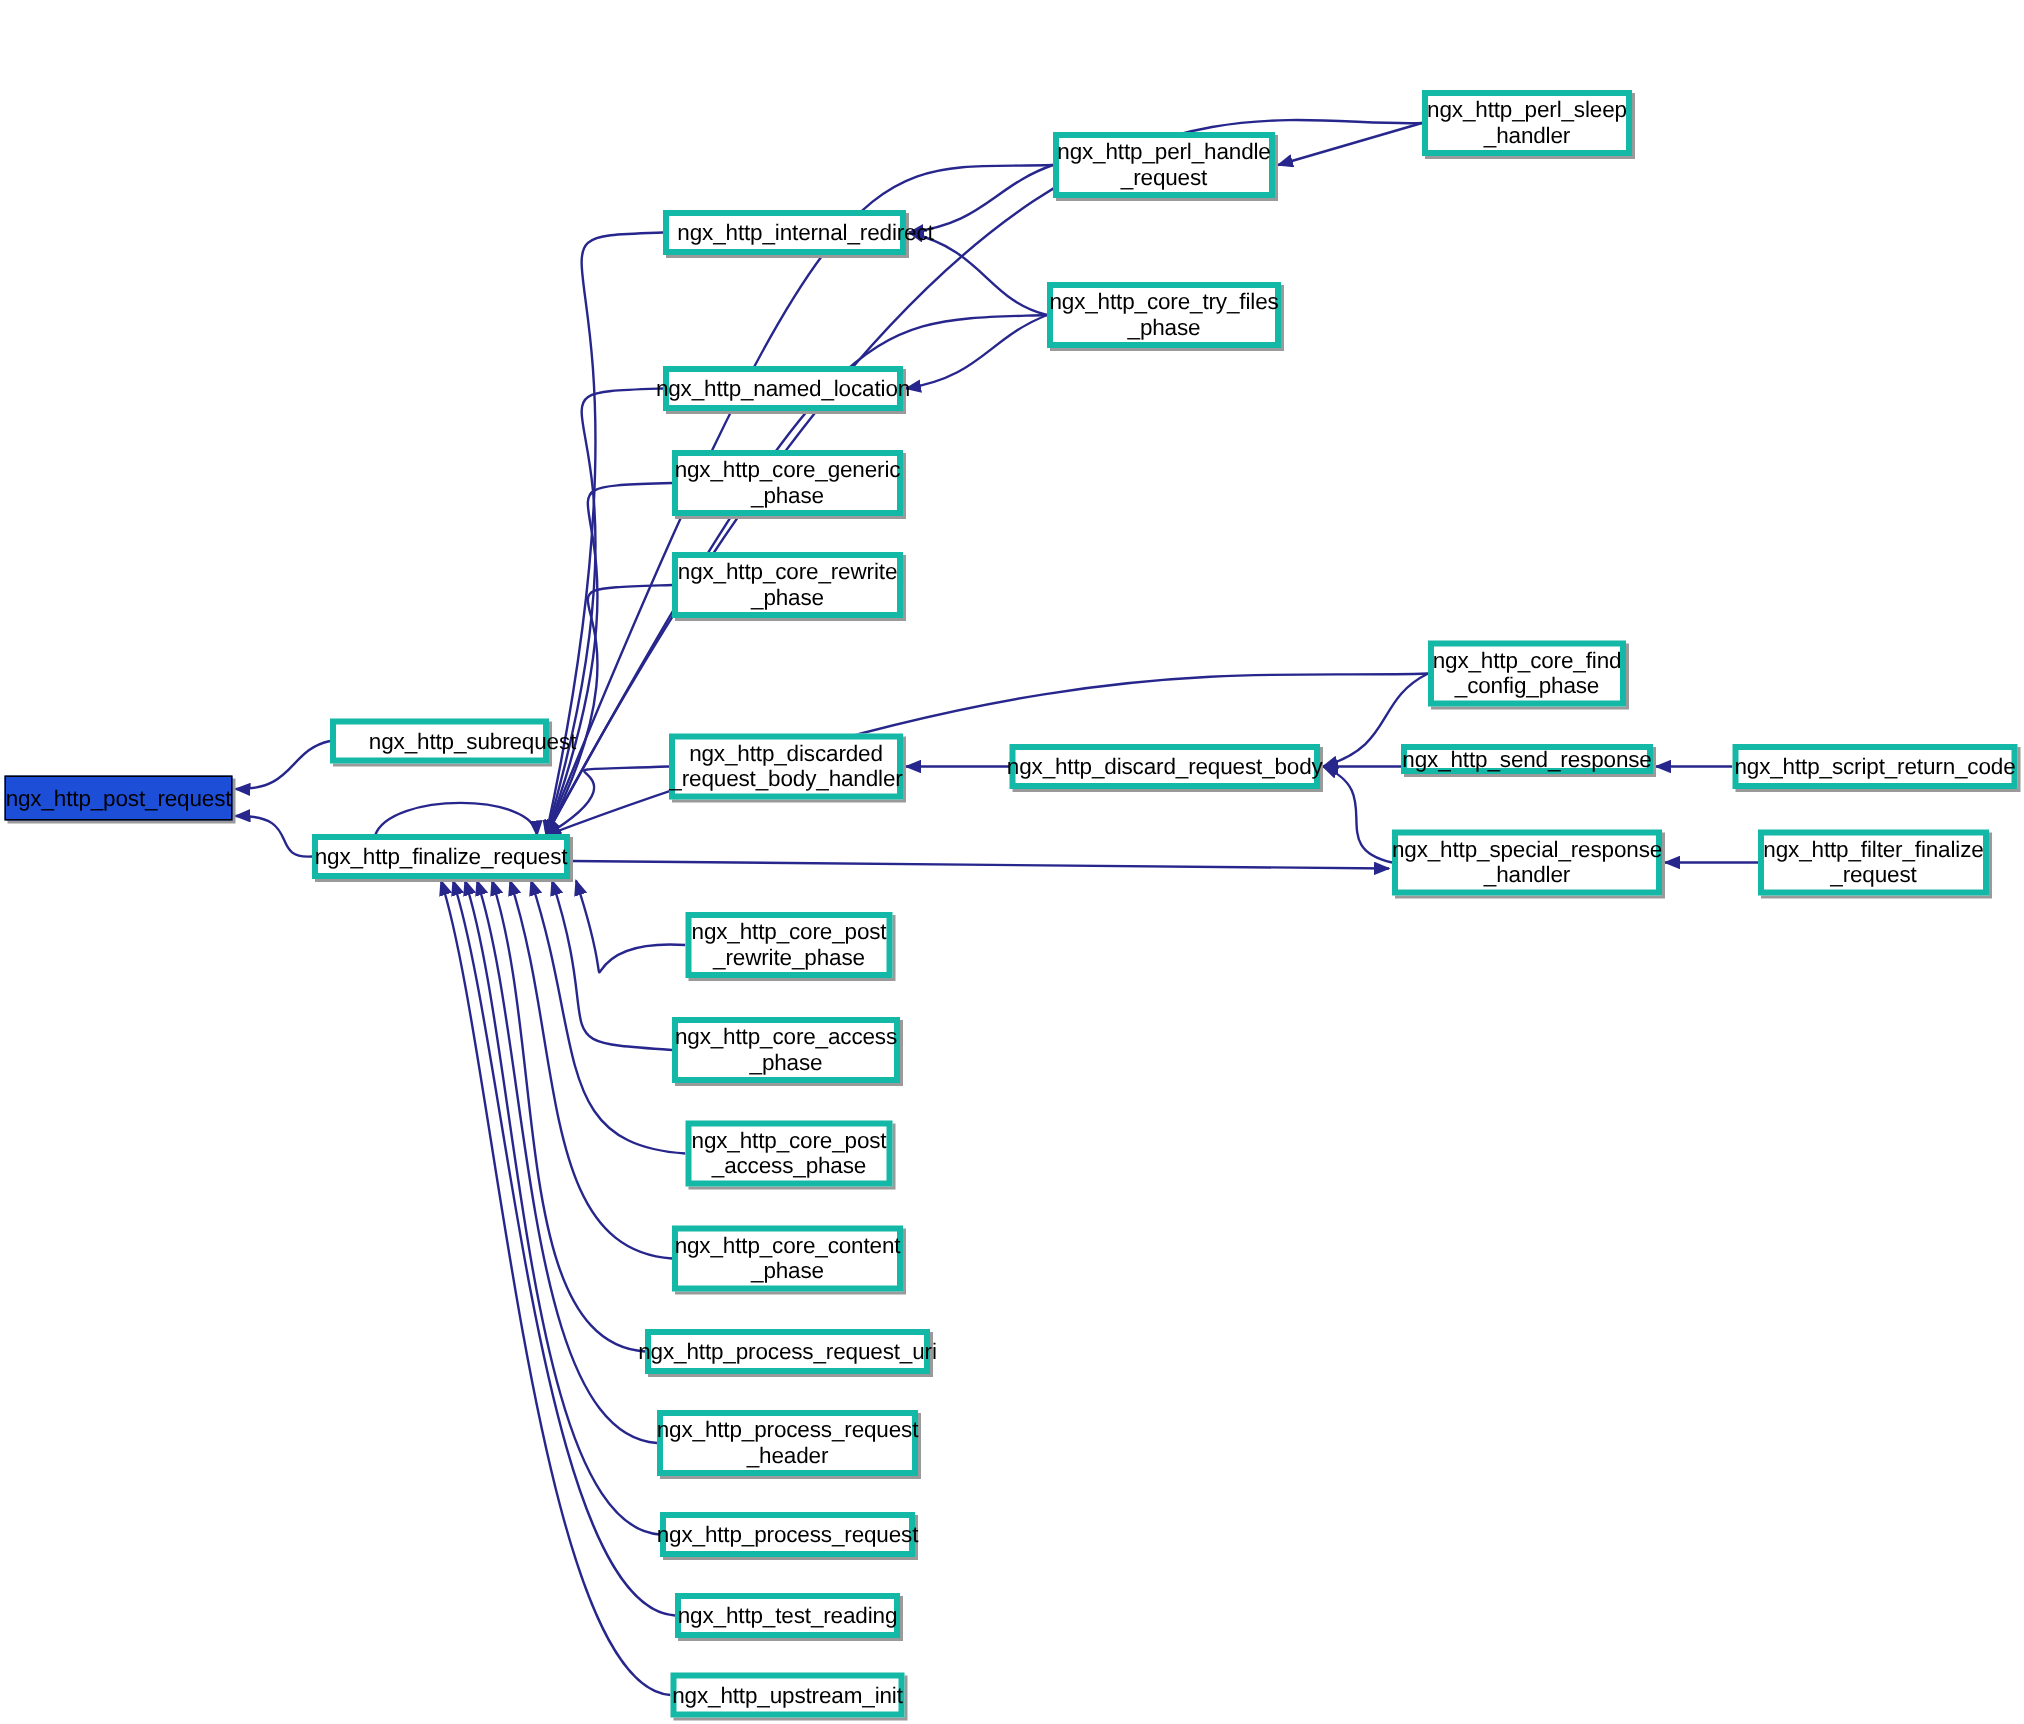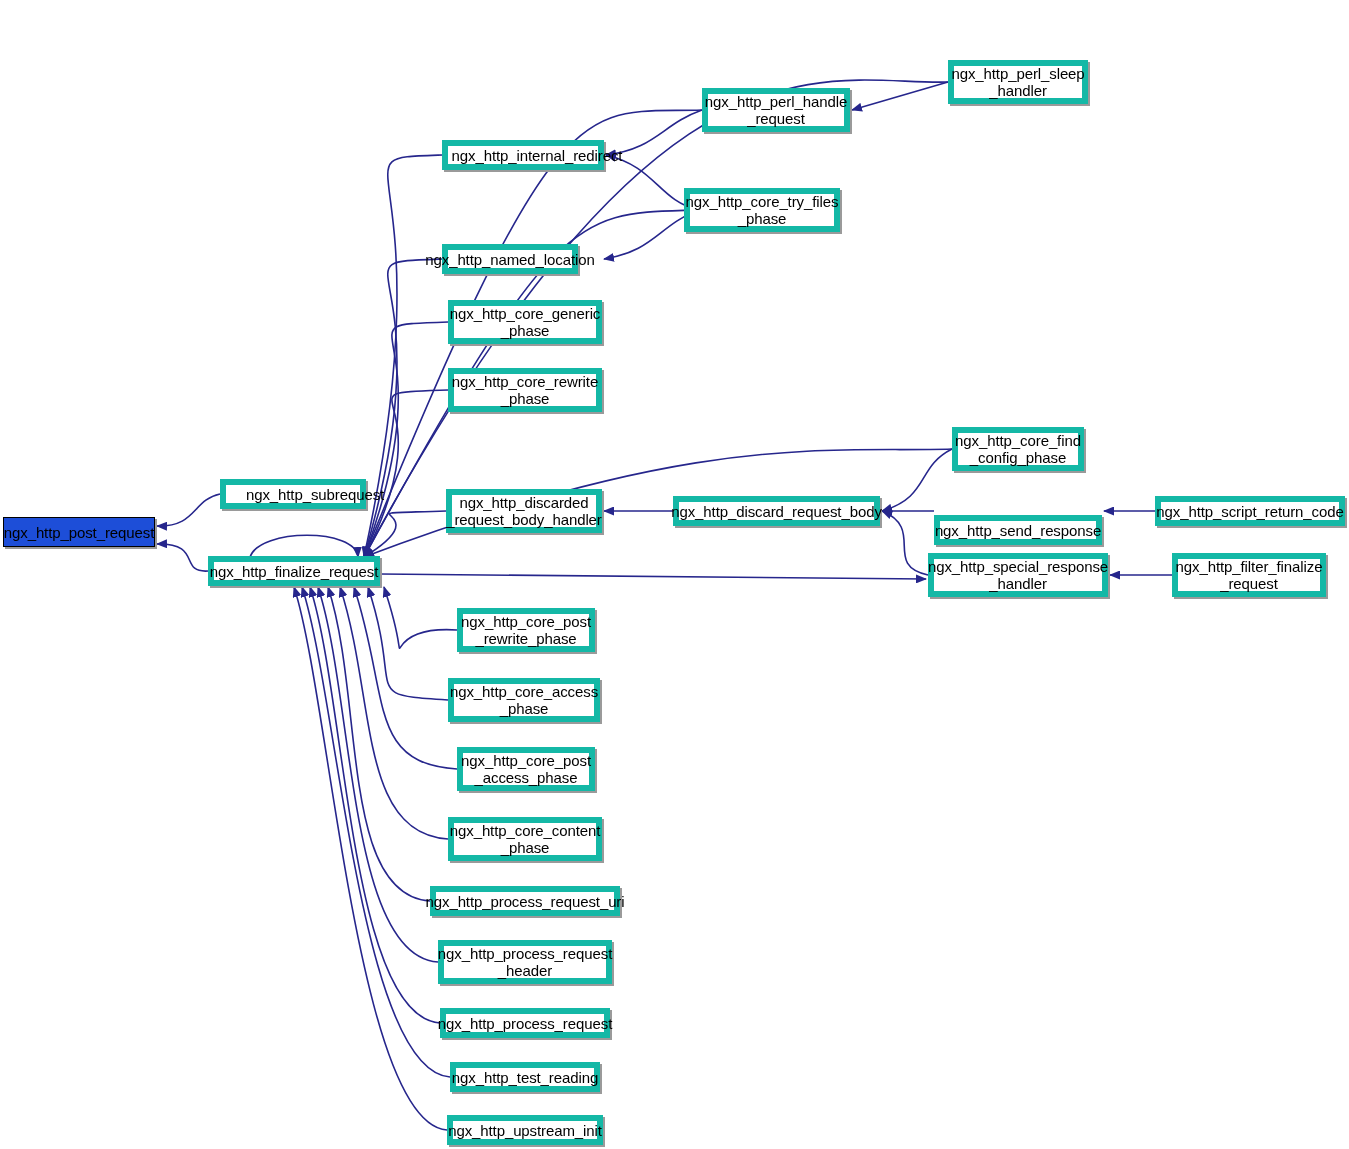--- a/index.html
+++ b/index.html
@@ -8,21 +8,21 @@
     width:1349px;
     height:1149px;
     background:#ffffff;
     font-family:"Liberation Sans", sans-serif;
     overflow:hidden;
   }
   #edges{position:absolute;left:0;top:0;width:1349px;height:1149px;}
   .node{
     position:absolute;
     box-sizing:border-box;
-    border:6px solid #14b8a6;
+    border:4px solid #14b8a6;
     background:#ffffff;
     box-shadow:2px 2px 0 0 #9a9a9a;
     display:flex;
     align-items:center;
     justify-content:center;
     text-align:center;
     color:#000000;
     font-size:15px;
     line-height:17px;
     letter-spacing:-0.1px;
@@ -80,33 +80,33 @@
       </g>
   </svg>
 <div class="node current" style="left: 3px; top: 517px; width: 152px; height: 30px;">ngx_http_post_request</div>
     <div class="node" style="left: 220px; top: 479px; width: 146px; height: 30px; padding-left: 44px;">ngx_http_subrequest</div>
     <div class="node" style="left: 208px; top: 556px; width: 172px; height: 30px;">ngx_http_finalize_request</div>
     <div class="node" style="left: 702px; top: 88px; width: 148px; height: 44px;">ngx_http_perl_handle
 _request</div>
     <div class="node" style="left: 948px; top: 60px; width: 140px; height: 44px;">ngx_http_perl_sleep
 _handler</div>
     <div class="node" style="left: 442px; top: 140px; width: 162px; height: 30px; padding-left: 28px;">ngx_http_internal_redirect</div>
-    <div class="node" style="left: 684px; top: 188px; width: 156px; height: 44px; text-align: center;">ngx_http_core_try_files
+    <div class="node" style="left: 698px; top: 188px; width: 156px; height: 44px; text-align: center;">ngx_http_core_try_files
 _phase</div>
-    <div class="node" style="left: 442px; top: 244px; width: 136px; height: 30px;">ngx_http_named_location</div>
+    <div class="node" style="left: 442px; top: 244px; width: 160px; height: 30px;">ngx_http_named_location</div>
     <div class="node" style="left: 448px; top: 300px; width: 154px; height: 44px;">ngx_http_core_generic
 _phase</div>
     <div class="node" style="left: 448px; top: 368px; width: 154px; height: 44px;">ngx_http_core_rewrite
 _phase</div>
     <div class="node" style="left: 952px; top: 427px; width: 132px; height: 44px;">ngx_http_core_find
 _config_phase</div>
     <div class="node" style="left: 446px; top: 489px; width: 156px; height: 44px;">ngx_http_discarded
 _request_body_handler</div>
     <div class="node" style="left: 673px; top: 496px; width: 207px; height: 30px;">ngx_http_discard_request_body</div>
-    <div class="node" style="left: 934px; top: 496px; width: 168px; height: 30px; margin-top: 19px;">ngx_http_send_response</div>
+    <div class="node" style="left: 934px; top: 496px; width: 168px; height: 20px;">ngx_http_send_response</div>
     <div class="node" style="left: 1155px; top: 496px; width: 190px; height: 30px;">ngx_http_script_return_code</div>
     <div class="node" style="left: 928px; top: 553px; width: 180px; height: 44px;">ngx_http_special_response
 _handler</div>
     <div class="node" style="left: 1172px; top: 553px; width: 154px; height: 44px;">ngx_http_filter_finalize
 _request</div>
     <div class="node" style="left: 457px; top: 608px; width: 138px; height: 44px;">ngx_http_core_post
 _rewrite_phase</div>
     <div class="node" style="left: 448px; top: 678px; width: 152px; height: 44px;">ngx_http_core_access
 _phase</div>
     <div class="node" style="left: 457px; top: 747px; width: 138px; height: 44px;">ngx_http_core_post

